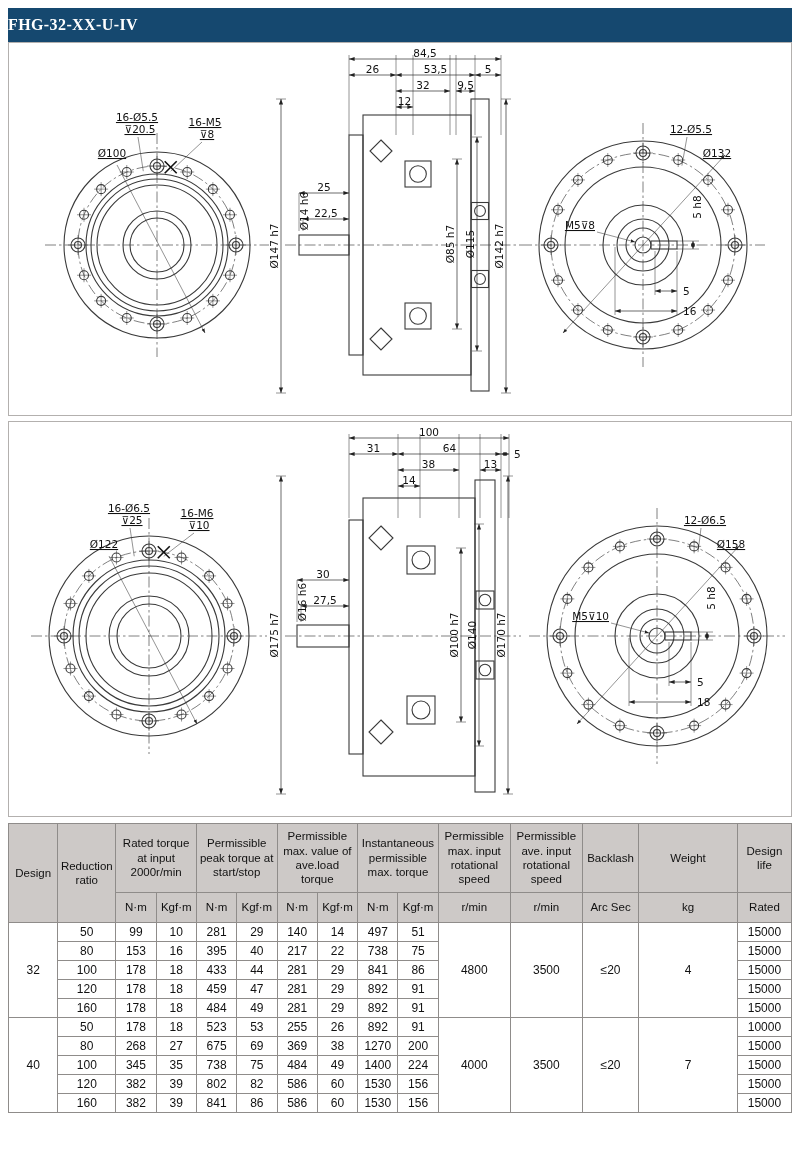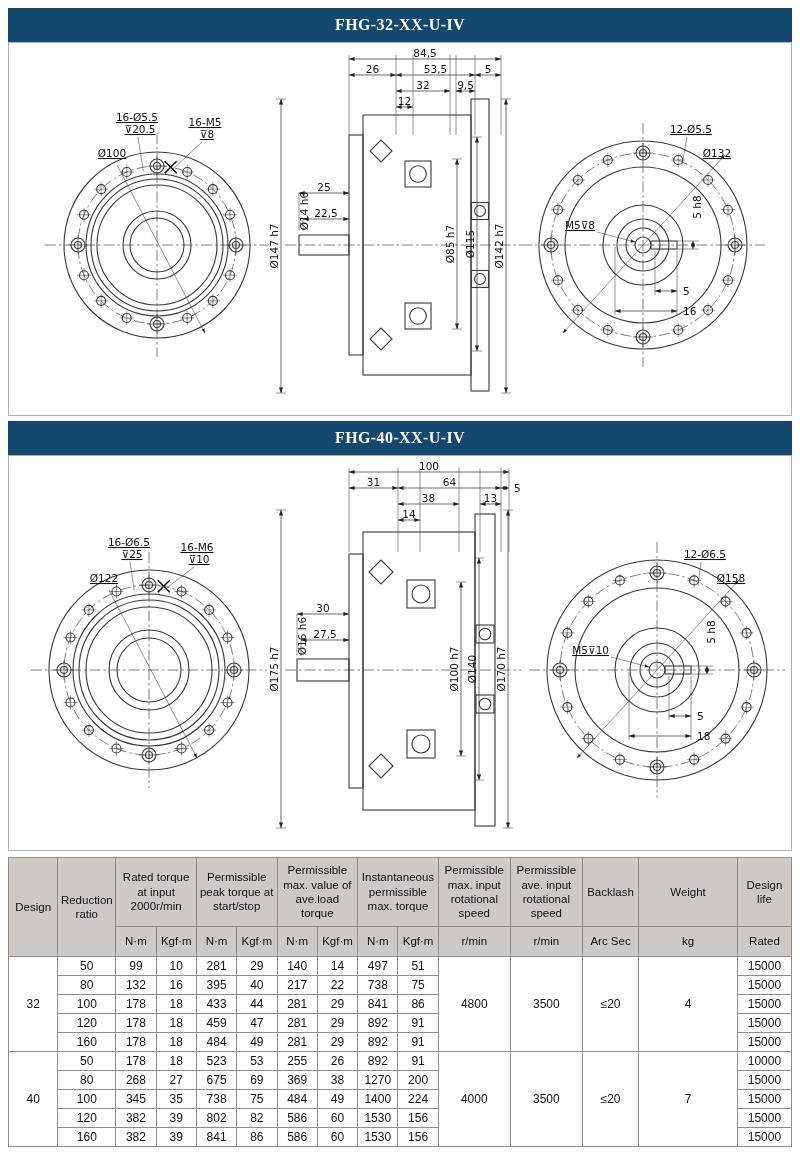--- a/index.html
+++ b/index.html
@@ -1,18 +1,18 @@
 <!DOCTYPE html>
 <html><head>
 <meta charset="utf-8">
 <style>
   html,body{margin:0;padding:0;background:#fff;}
   .page{width:800px;height:1155px;box-sizing:border-box;padding:8px 8px 0 8px;background:#fff;
         font-family:"Liberation Sans",sans-serif;position:relative;}
-  .titlebar{height:34px;background:#15486f;color:#ffffff;text-align:center;line-height:34px;
+  .titlebar{height:34px;background:#15486f;color:#ffffff;text-align:left;line-height:34px;
             font-family:"Liberation Serif",serif;font-weight:bold;font-size:16px;letter-spacing:.4px;}
   .panel{border:1px solid #b3b0ae;background:#fff;overflow:hidden;}
   .panel svg{display:block;}
   .gap{height:5px;}
   
   .ln{fill:none;stroke:#3a3a3a;stroke-width:1.1;}
   .thin{fill:none;stroke:#3a3a3a;stroke-width:.55;}
   .cl{fill:none;stroke:#3a3a3a;stroke-width:.65;stroke-dasharray:11 3 2.5 3;}
   .dim{fill:none;stroke:#2d2d2d;stroke-width:.7;}
   .xmk{fill:none;stroke:#111;stroke-width:1.6;}
@@ -255,21 +255,20 @@
           <line x1="646" y1="248" x2="668" y2="248" class="dim" marker-start="url(#ar0)" marker-end="url(#ar0)"></line>
           <text x="674" y="251.5" class="dl" text-anchor="start">5</text>
           <line x1="606" y1="268" x2="668" y2="268" class="dim" marker-start="url(#ar0)" marker-end="url(#ar0)"></line>
           <text x="674" y="271.5" class="dl" text-anchor="start">16</text>
         </g>
       </svg>
   </div>
 
   <div class="gap"></div>
 
-  <div class="titlebar">FHG-40-XX-U-IV</div>
   <div class="panel">
     <svg id="dwg1" width="782" height="394" viewBox="0 0 782 394">
         <defs>
           <marker id="ar1" viewBox="0 0 8 6" refX="8" refY="3" markerWidth="8" markerHeight="8" orient="auto-start-reverse">
             <path d="M0,0L8,3L0,6Z" fill="#222"></path>
           </marker>
         </defs>
         <g>
           <line x1="22" y1="214" x2="258" y2="214" class="cl"></line>
           <line x1="140" y1="96" x2="140" y2="332" class="cl"></line>
@@ -549,21 +548,21 @@
           <td>497</td>
           <td>51</td>
           <td rowspan="5">4800</td>
           <td rowspan="5">3500</td>
           <td rowspan="5">≤20</td>
           <td rowspan="5">4</td>
           <td>15000</td>
         </tr>
         <tr>
           <td>80</td>
-          <td>132</td>
+          <td>153</td>
           <td>16</td>
           <td>395</td>
           <td>40</td>
           <td>217</td>
           <td>22</td>
           <td>738</td>
           <td>75</td>
           <td>15000</td>
         </tr>
         <tr>

